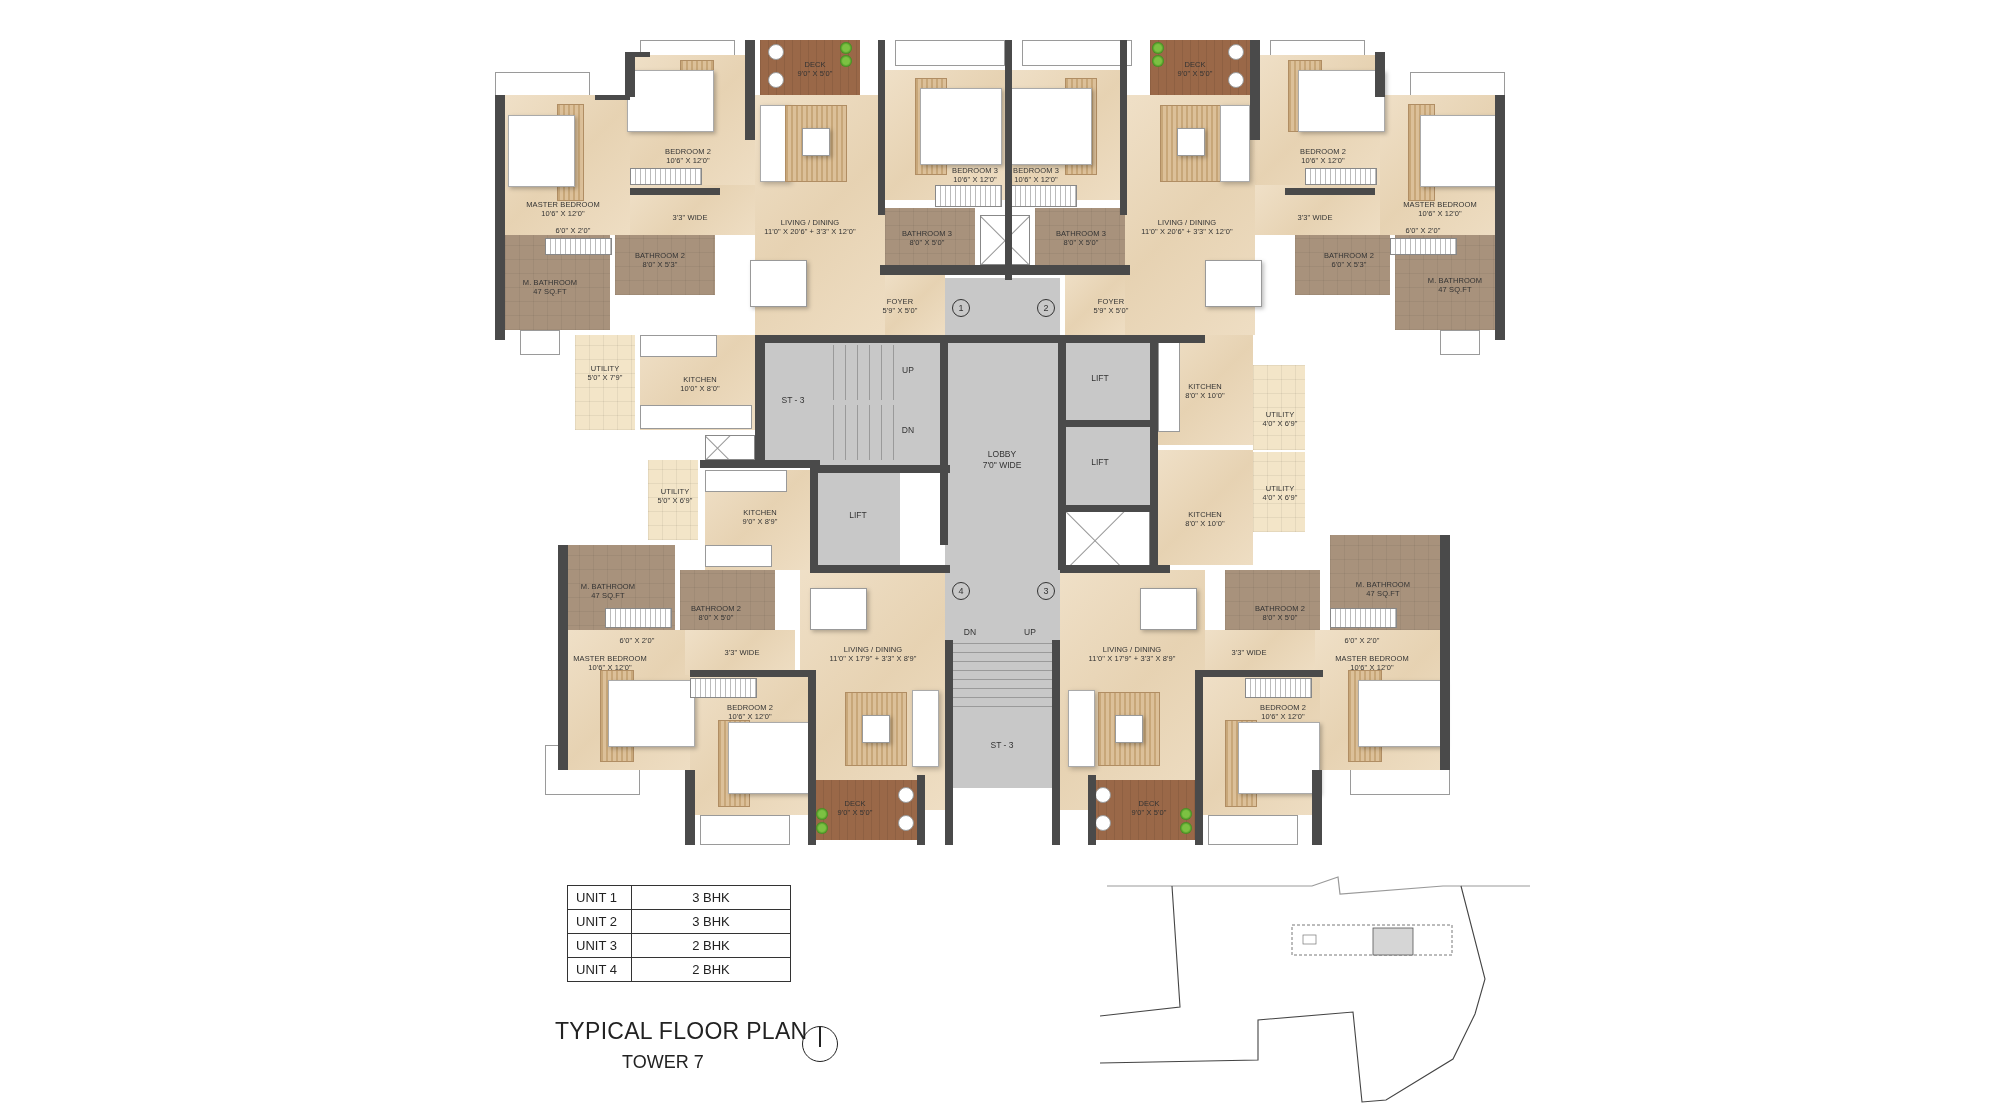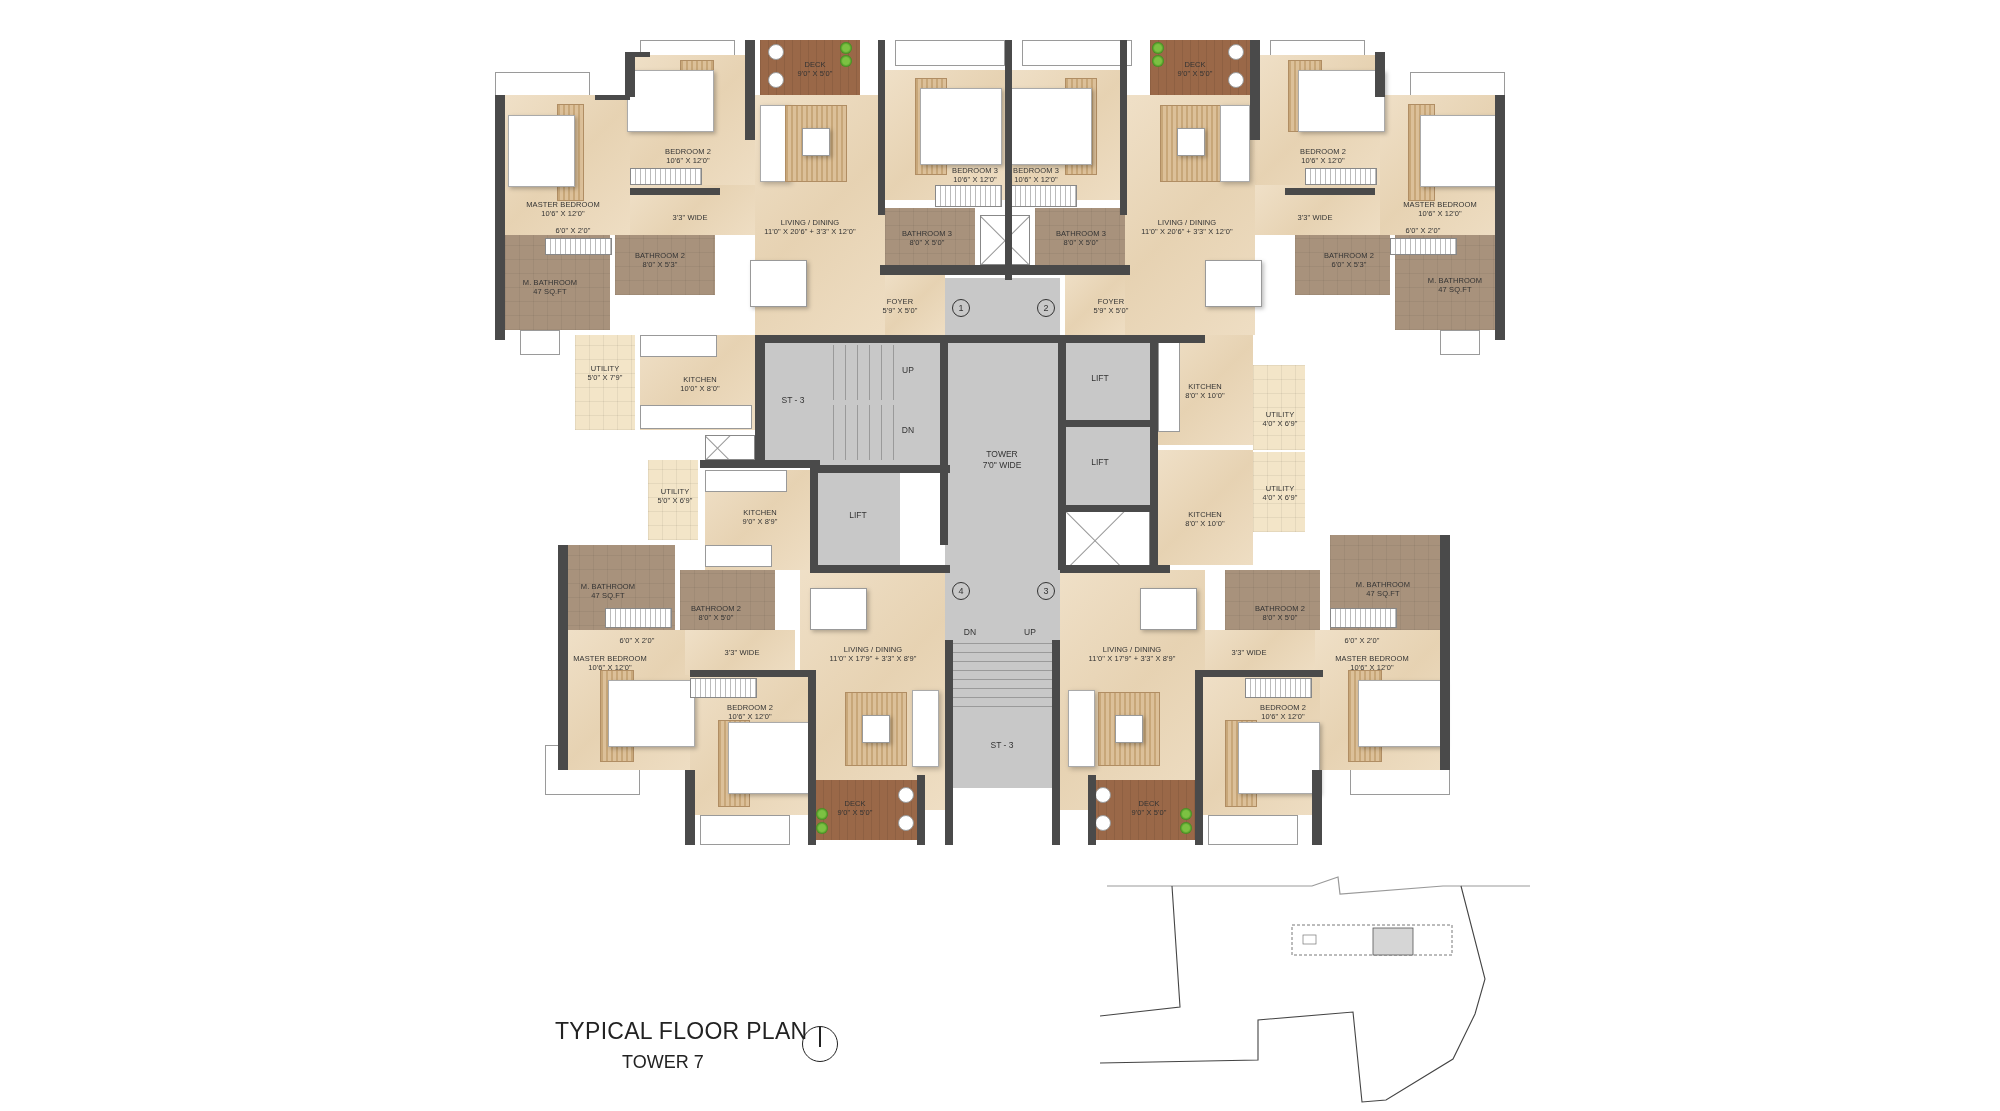--- a/index.html
+++ b/index.html
@@ -227,21 +227,21 @@
   <div class="wall" style="left:1198px;top:670px;width:125px;height:7px;"></div>
   <div class="wall" style="left:1088px;top:775px;width:8px;height:70px;"></div>
   <div class="wall" style="left:917px;top:775px;width:8px;height:70px;"></div>
 
   <div class="unit-num" style="left:961px;top:308px;">1</div>
   <div class="unit-num" style="left:1046px;top:308px;">2</div>
   <div class="unit-num" style="left:1046px;top:591px;">3</div>
   <div class="unit-num" style="left:961px;top:591px;">4</div>
 
   <div class="core-label" style="left:1002px;top:460px;">
-    <span>TOWER</span><br>
+    <span>LOBBY</span><br>
     <span>7'0" WIDE</span>
   </div>
   <div class="core-label" style="left:793px;top:400px;">ST - 3</div>
   <div class="core-label" style="left:908px;top:370px;">UP</div>
   <div class="core-label" style="left:908px;top:430px;">DN</div>
   <div class="core-label" style="left:1002px;top:745px;">ST - 3</div>
   <div class="core-label" style="left:970px;top:632px;">DN</div>
   <div class="core-label" style="left:1030px;top:632px;">UP</div>
   <div class="core-label" style="left:858px;top:515px;">LIFT</div>
   <div class="core-label" style="left:1100px;top:378px;">LIFT</div>
@@ -404,20 +404,40 @@
     </div>
   <div class="label" style="left:750px;top:703px;">
       <span>BEDROOM 2</span>
       <span>10'6" X 12'0"</span>
     </div>
   <div class="label" style="left:855px;top:799px;">
       <span>DECK</span>
       <span>9'0" X 5'0"</span>
     </div>
 
+  <table class="legend">
+    <tbody>
+        <tr>
+      <td class="u">UNIT 1</td>
+      <td class="t">3 BHK</td>
+    </tr>
+    <tr>
+      <td class="u">UNIT 2</td>
+      <td class="t">3 BHK</td>
+    </tr>
+    <tr>
+      <td class="u">UNIT 3</td>
+      <td class="t">2 BHK</td>
+    </tr>
+    <tr>
+      <td class="u">UNIT 4</td>
+      <td class="t">2 BHK</td>
+    </tr>
+  </tbody>
+    </table>
 
   <div class="title">TYPICAL FLOOR PLAN</div>
   <div class="subtitle">TOWER 7</div>
   <div class="north"></div>
 
   <svg class="keyplan" width="440" height="240" viewBox="1100 870 440 240">
     <polyline points="1107,886 1312,886 1338,877 1340,894 1443,886 1530,886" fill="none" stroke="#999" stroke-width="1.2"></polyline>
     <polyline points="1172,886 1180,1007 1100,1016" fill="none" stroke="#444" stroke-width="1.1"></polyline>
     <polyline points="1100,1063 1258,1060 1258,1020 1353,1012 1362,1102 1386,1100 1453,1059 1475,1014 1485,979 1461,886" fill="none" stroke="#444" stroke-width="1.1"></polyline>
     <rect x="1292" y="925" width="160" height="30" fill="none" stroke="#555" stroke-width="0.8" stroke-dasharray="3,2"></rect>

